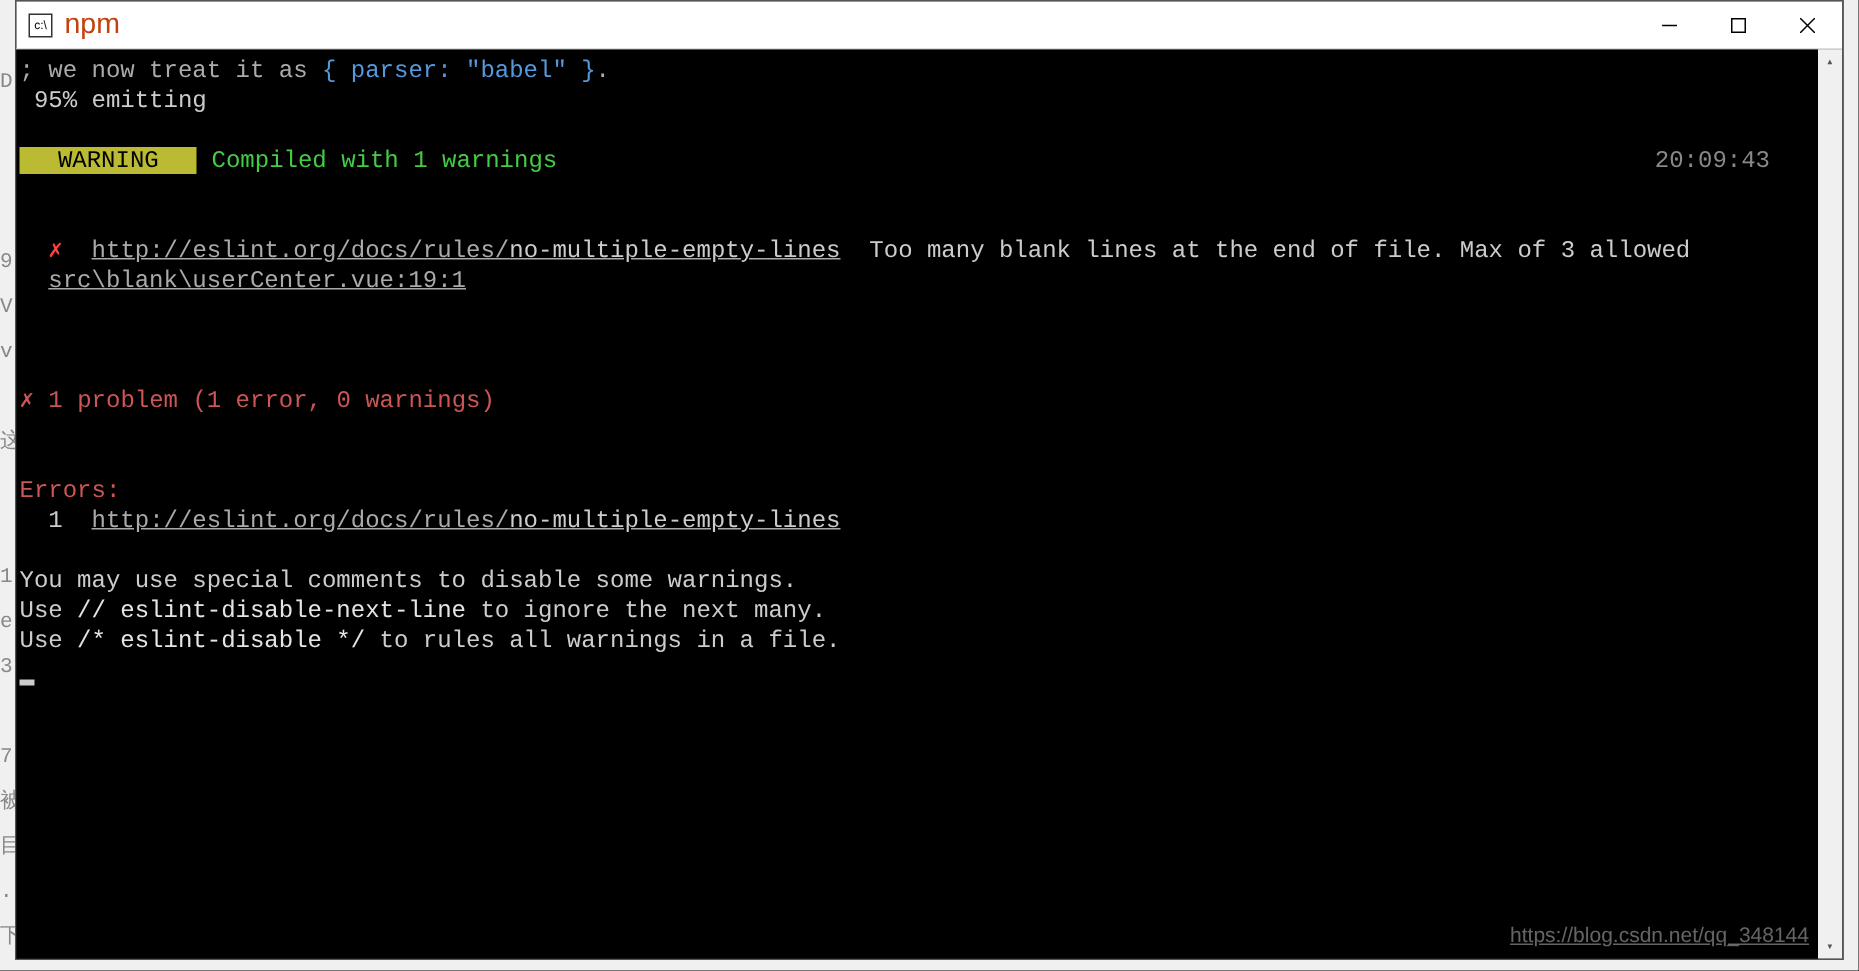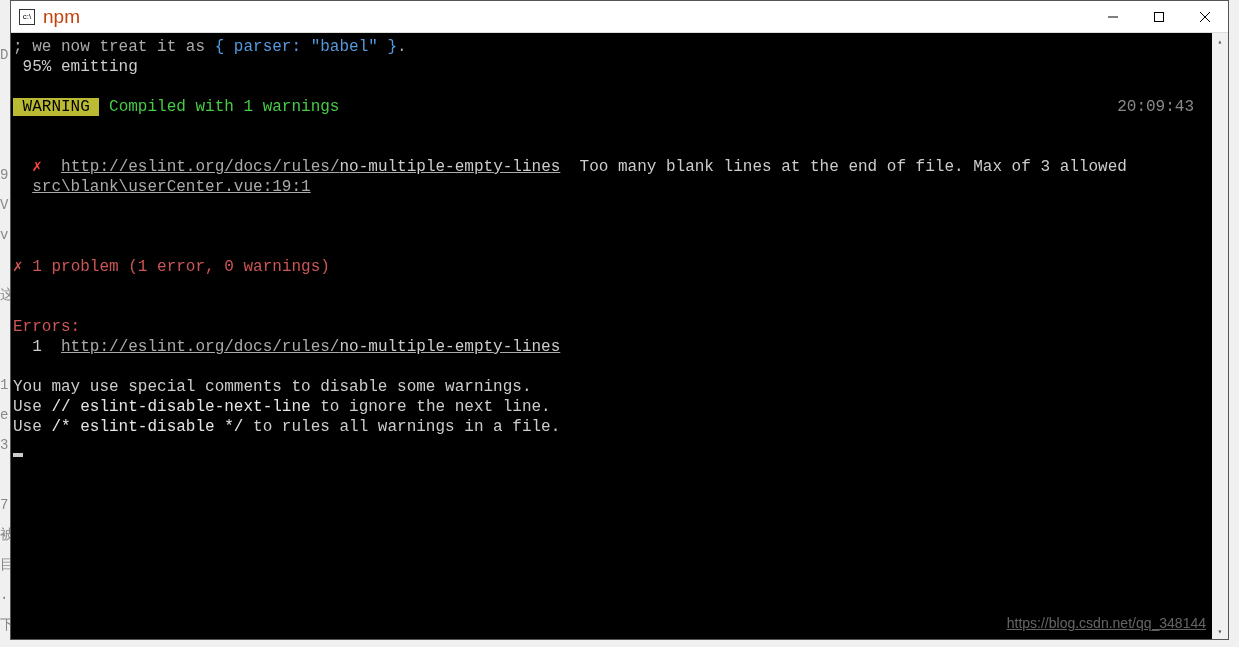--- a/index.html
+++ b/index.html
@@ -107,37 +107,37 @@
     }
     .scroll-arrow.down {
       position: absolute;
       bottom: 0;
     }
     .gray { color: #aaa; }
     .blue { color: #5599dd; }
     .warn-badge {
       background: #bbbb33;
       color: #000;
-      padding: 0 0;
+      padding: 0 16px;
     }
     .green { color: #44cc44; text-align: right; }
     .underline { text-decoration: underline; }
     .red { color: #cc5555; }
     .brightred { color: #ff4444; }
     .yellow { color: #e5e5e5; }
     .cursor {
       display: inline-block;
       width: 10px;
       height: 4px;
       background: #ccc;
       vertical-align: bottom;
     }
     .timestamp {
       position: absolute;
-      right: 18px;
+      right: 32px;
       color: #888;
     }
     .watermark {
       position: absolute;
       bottom: 8px;
       right: 22px;
       color: rgba(200,200,200,0.5);
       font-size: 14px;
       font-family: sans-serif;
       text-decoration: underline;
@@ -195,21 +195,21 @@
 
 
 
 <span class="red">✗</span><span class="red"> 1 problem (1 error, 0 warnings)</span>
 
 
 <span class="red">Errors:</span>
 <span>  1  </span><span class="gray underline"><span>http://eslint.org/docs/rules/</span><span style="color:#ccc;">no-multiple-empty-lines</span></span>
 
 <span>You may use special comments to disable some warnings.</span>
-<span>Use </span><span class="yellow">// eslint-disable-next-line</span><span> to ignore the next line.</span>
+<span>Use </span><span class="yellow">// eslint-disable-next-line</span><span> to ignore the next many.</span>
 <span>Use </span><span class="yellow">/* eslint-disable */</span><span> to rules all warnings in a file.</span>
 <span class="cursor"></span></div>
 
   <div class="scrollbar">
     <div class="scroll-arrow">▴</div>
     <div class="scroll-arrow down">▾</div>
   </div>
 
   <div class="watermark">https://blog.csdn.net/qq_348144</div>
 </div>

